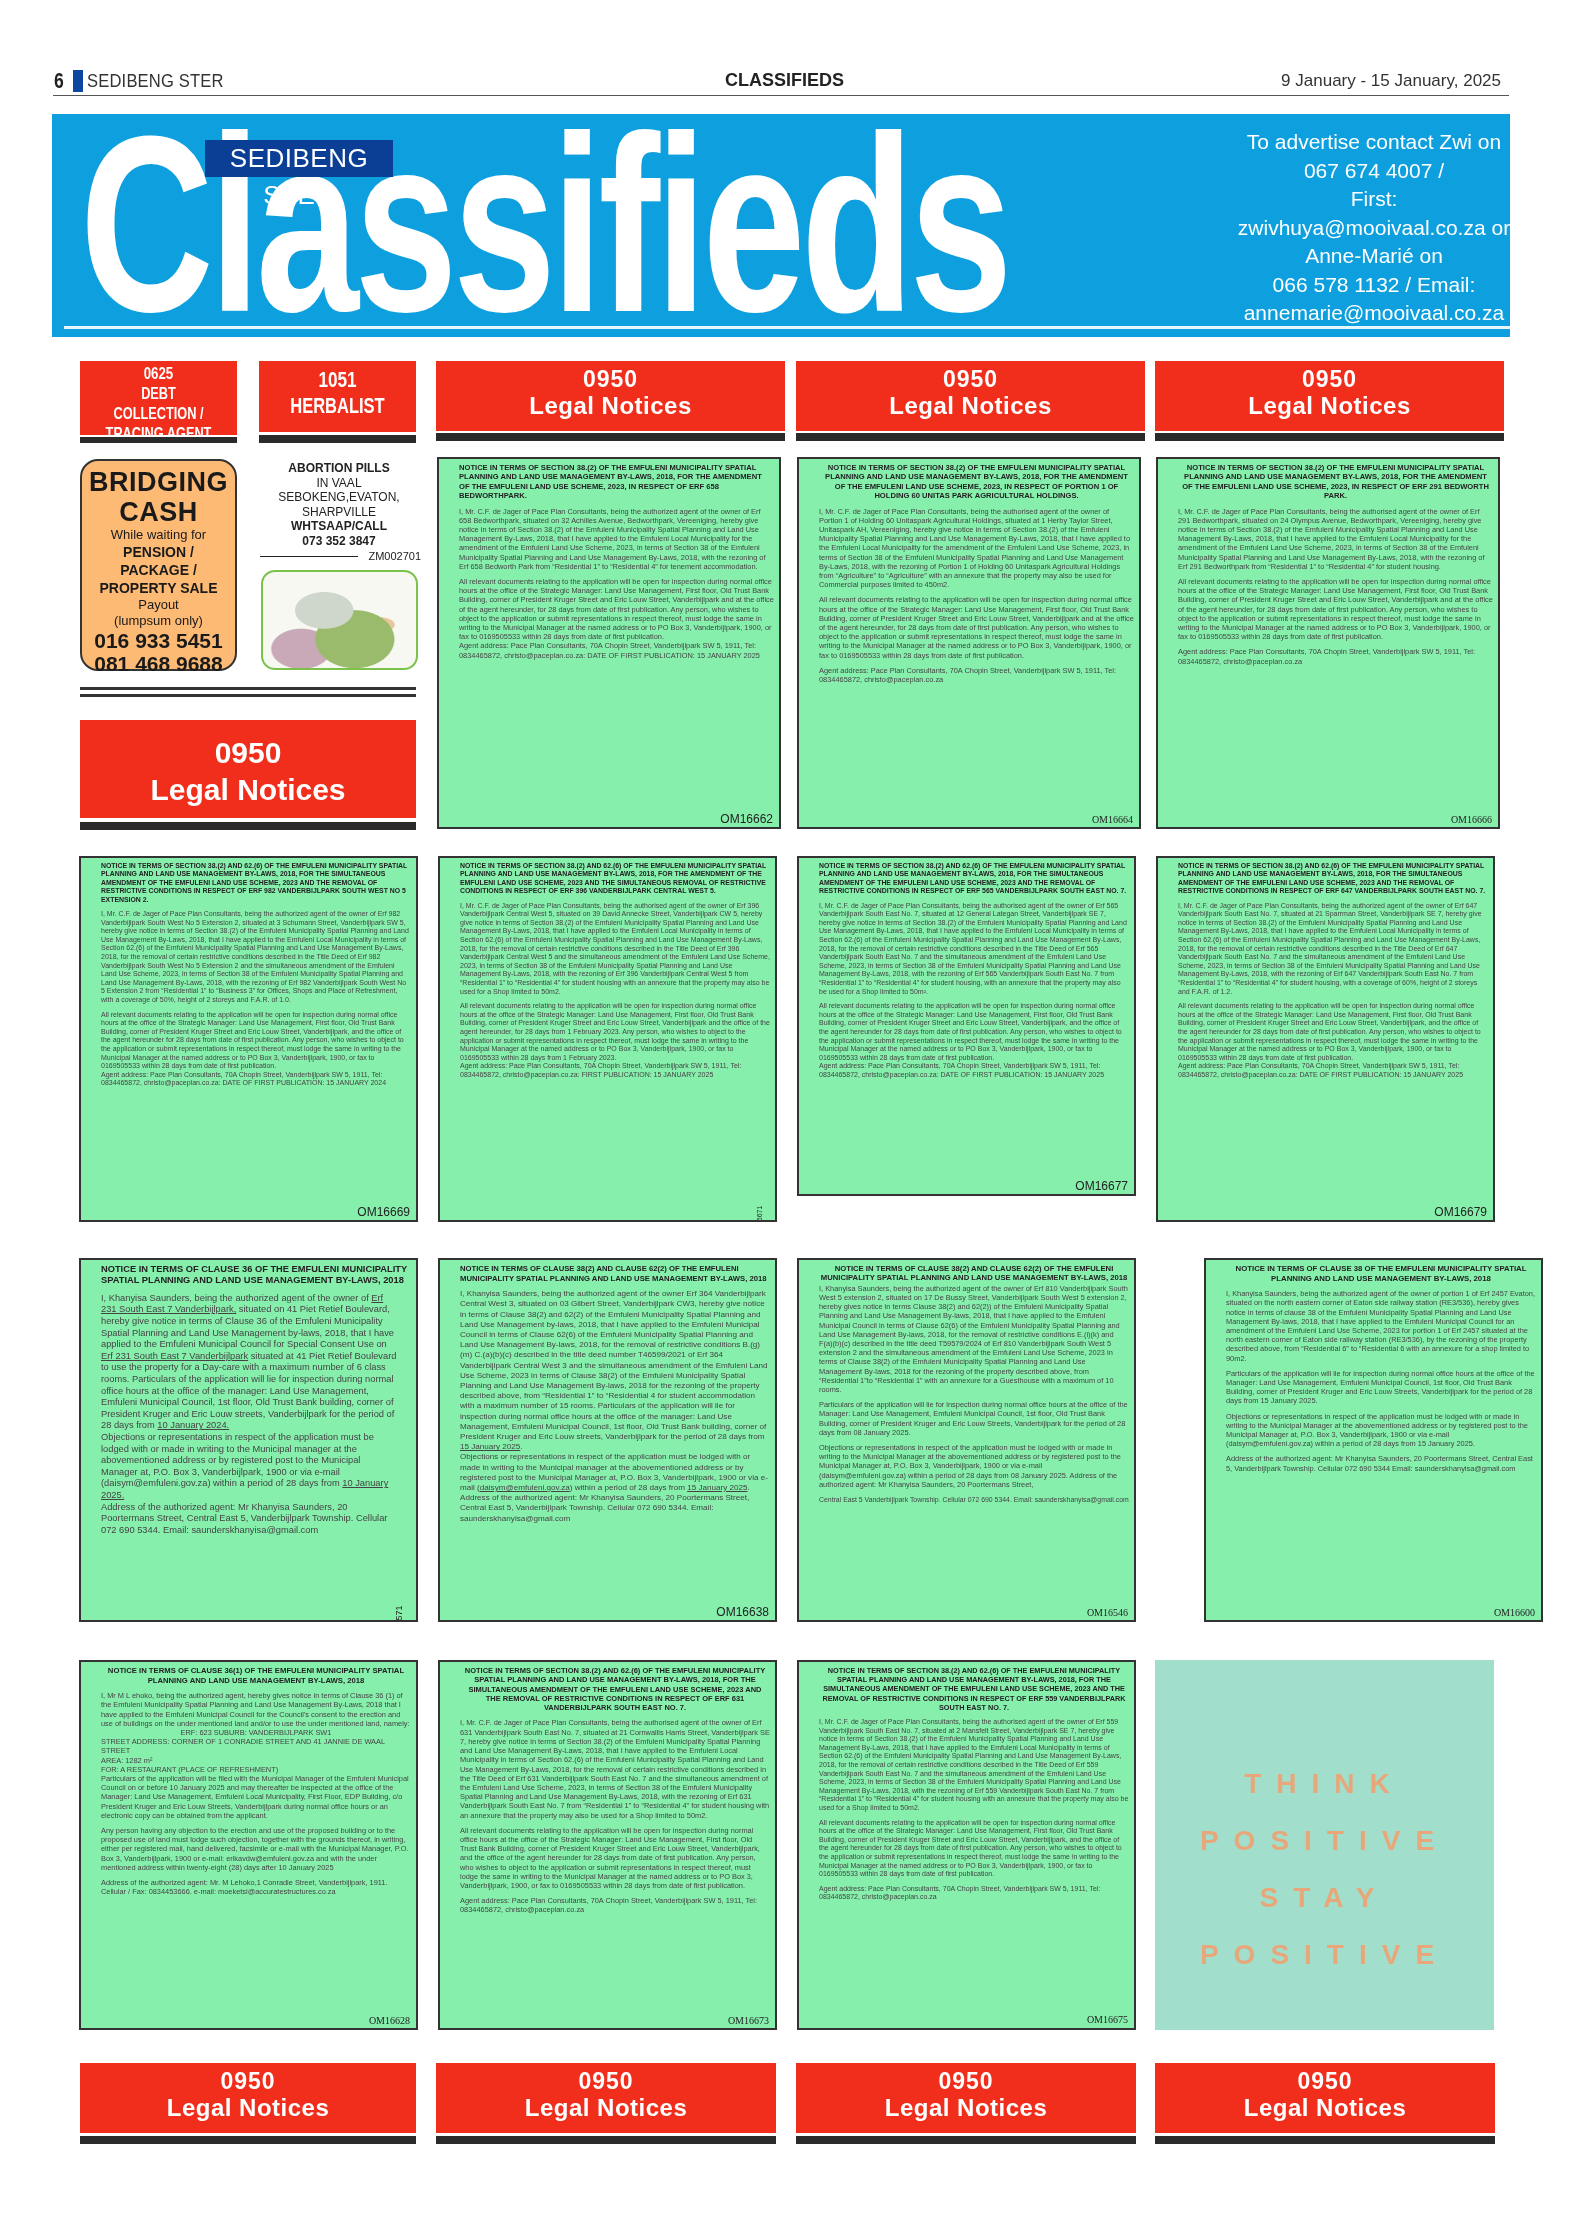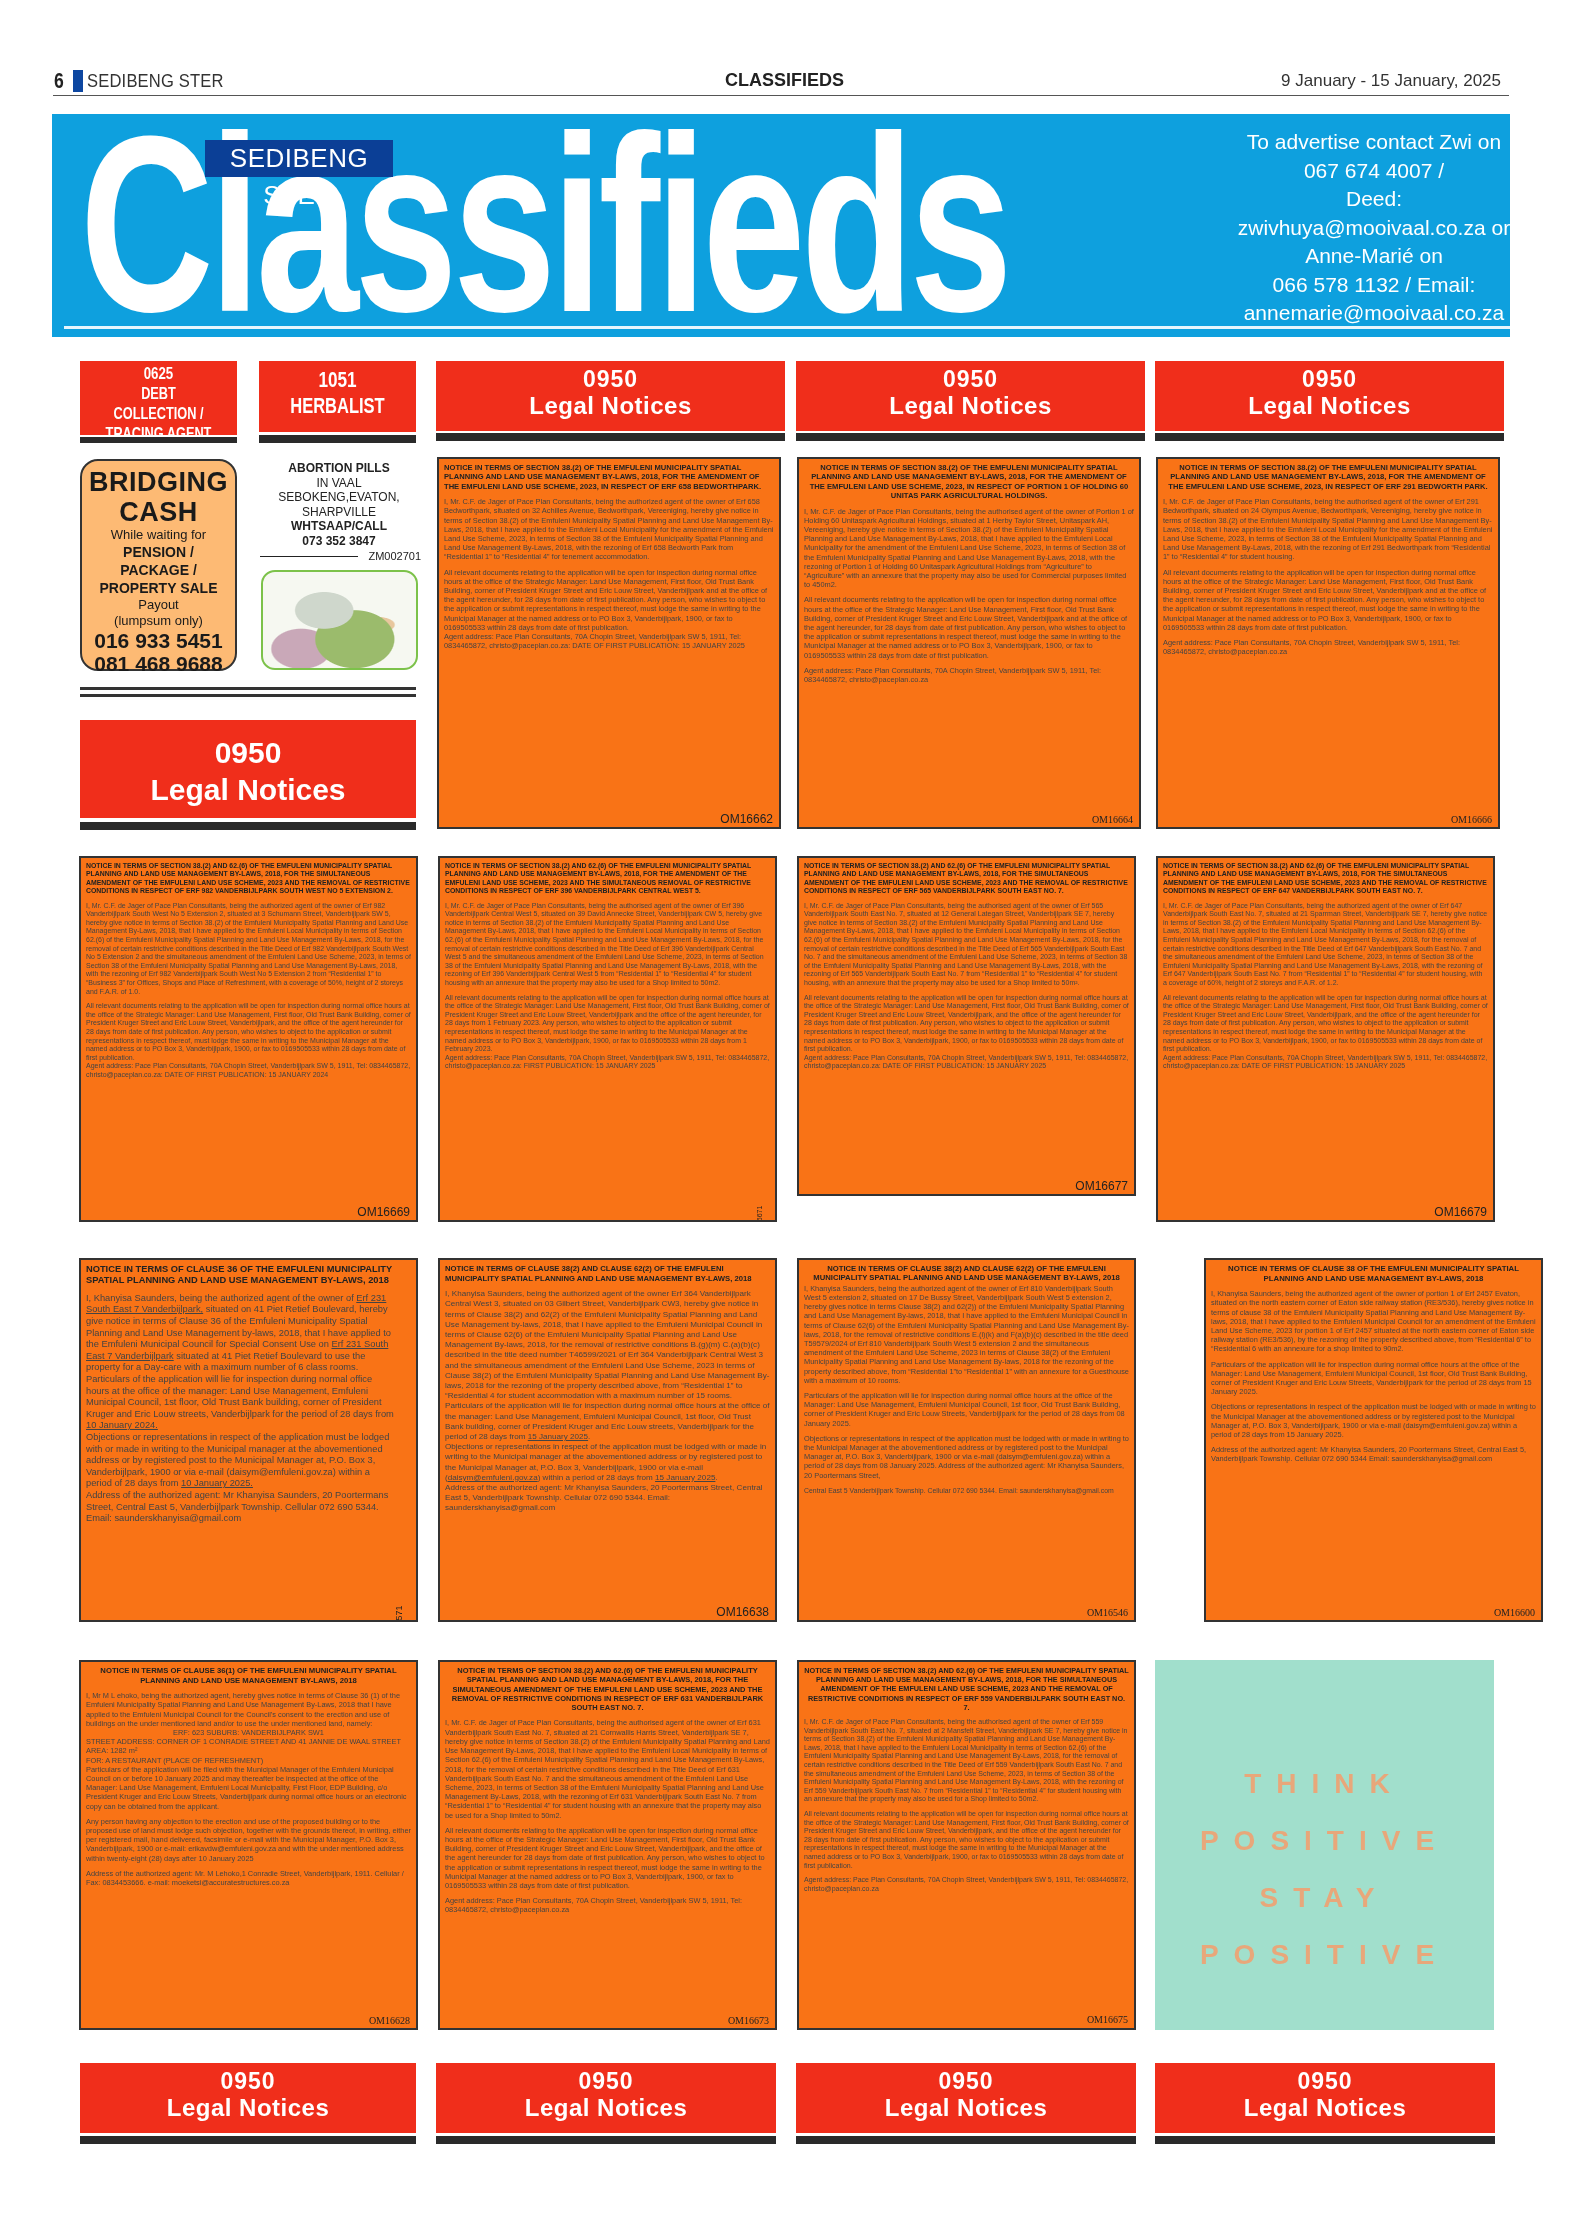--- a/index.html
+++ b/index.html
@@ -42,21 +42,21 @@
   .abortion { position: absolute; left: 260px; top: 461px; width: 158px; text-align: center; font-size: 12px; line-height: 14.5px; color: #222; }
   .abortion b { font-weight: bold; }
   .abortion .code-line { position: relative; height: 14px; margin-top: 1px; }
   .abortion .code-line .line { position: absolute; left: 0; right: 60px; top: 7px; height: 1px; background: #222; }
   .abortion .code-line .ref { position: absolute; right: -3px; top: 0; font-size: 11px; }
   .herb-img { position: absolute; left: 261px; top: 570px; width: 157px; height: 100px; border: 2px solid #7cc24a; border-radius: 14px; background: radial-gradient(ellipse at 40% 40%, #cfd7cc 0 22%, transparent 23%), radial-gradient(ellipse at 60% 70%, #9bbb6c 0 30%, transparent 31%), radial-gradient(ellipse at 25% 80%, #c9a8b8 0 18%, transparent 19%), radial-gradient(ellipse at 75% 55%, #e8c79e 0 10%, transparent 11%), #f6f8f1; }
 
   .dbl-rule { position: absolute; left: 80px; width: 336px; height: 10px; border-top: 3px solid #333; border-bottom: 3px solid #333; }
 
   
-  .notice { position: absolute; border: 2px solid #333; background: #f97316; padding: 4px 5px 3px 5px; font-family: "Liberation Sans", sans-serif; color: #444; overflow: hidden; }
+  .notice { position: absolute; border: 2px solid #333; background: #86efac; padding: 4px 5px 3px 20px; font-family: "Liberation Sans", sans-serif; color: #444; overflow: hidden; }
   .notice .head { font-weight: bold; color: #222; margin-bottom: 6px; }
   .notice .head.center { text-align: center; }
   .notice p { margin-bottom: 6px; }
   .notice .ref { position: absolute; right: 6px; bottom: 3px; color: #222; }
   .notice .ref.serif { font-family: "Liberation Serif", serif; }
   .notice .ref.vert { transform: rotate(-90deg); transform-origin: right bottom; right: 10px; bottom: 14px; }
   .notice u { text-decoration: underline; }
   .f7 { font-size: 7px; line-height: 8.6px; }
   .f75 { font-size: 7.4px; line-height: 9.2px; }
   .f8 { font-size: 8.1px; line-height: 10.2px; }
@@ -78,21 +78,21 @@
   <span class="section-name">CLASSIFIEDS</span>
   <span class="date-range">9 January - 15 January, 2025</span>
 </div>
 
 <div class="masthead">
   <div class="mast-title">Classifieds</div>
   <div class="mast-tag">SEDIBENG STER</div>
   <div class="mast-contact">
     <div>To advertise contact Zwi on</div>
     <div>067 674 4007 /</div>
-    <div>Deed:</div>
+    <div>First:</div>
     <div>zwivhuya@mooivaal.co.za or</div>
     <div>Anne-Marié on</div>
     <div>066 578 1132 / Email:</div>
     <div>annemarie@mooivaal.co.za</div>
   </div>
   <div class="rule"></div>
 </div>
 
 <div class="cat cat-small" style="left:80px;top:361px;width:157px;height:74px;padding-top:3px;">
   <span class="code">0625</span>

